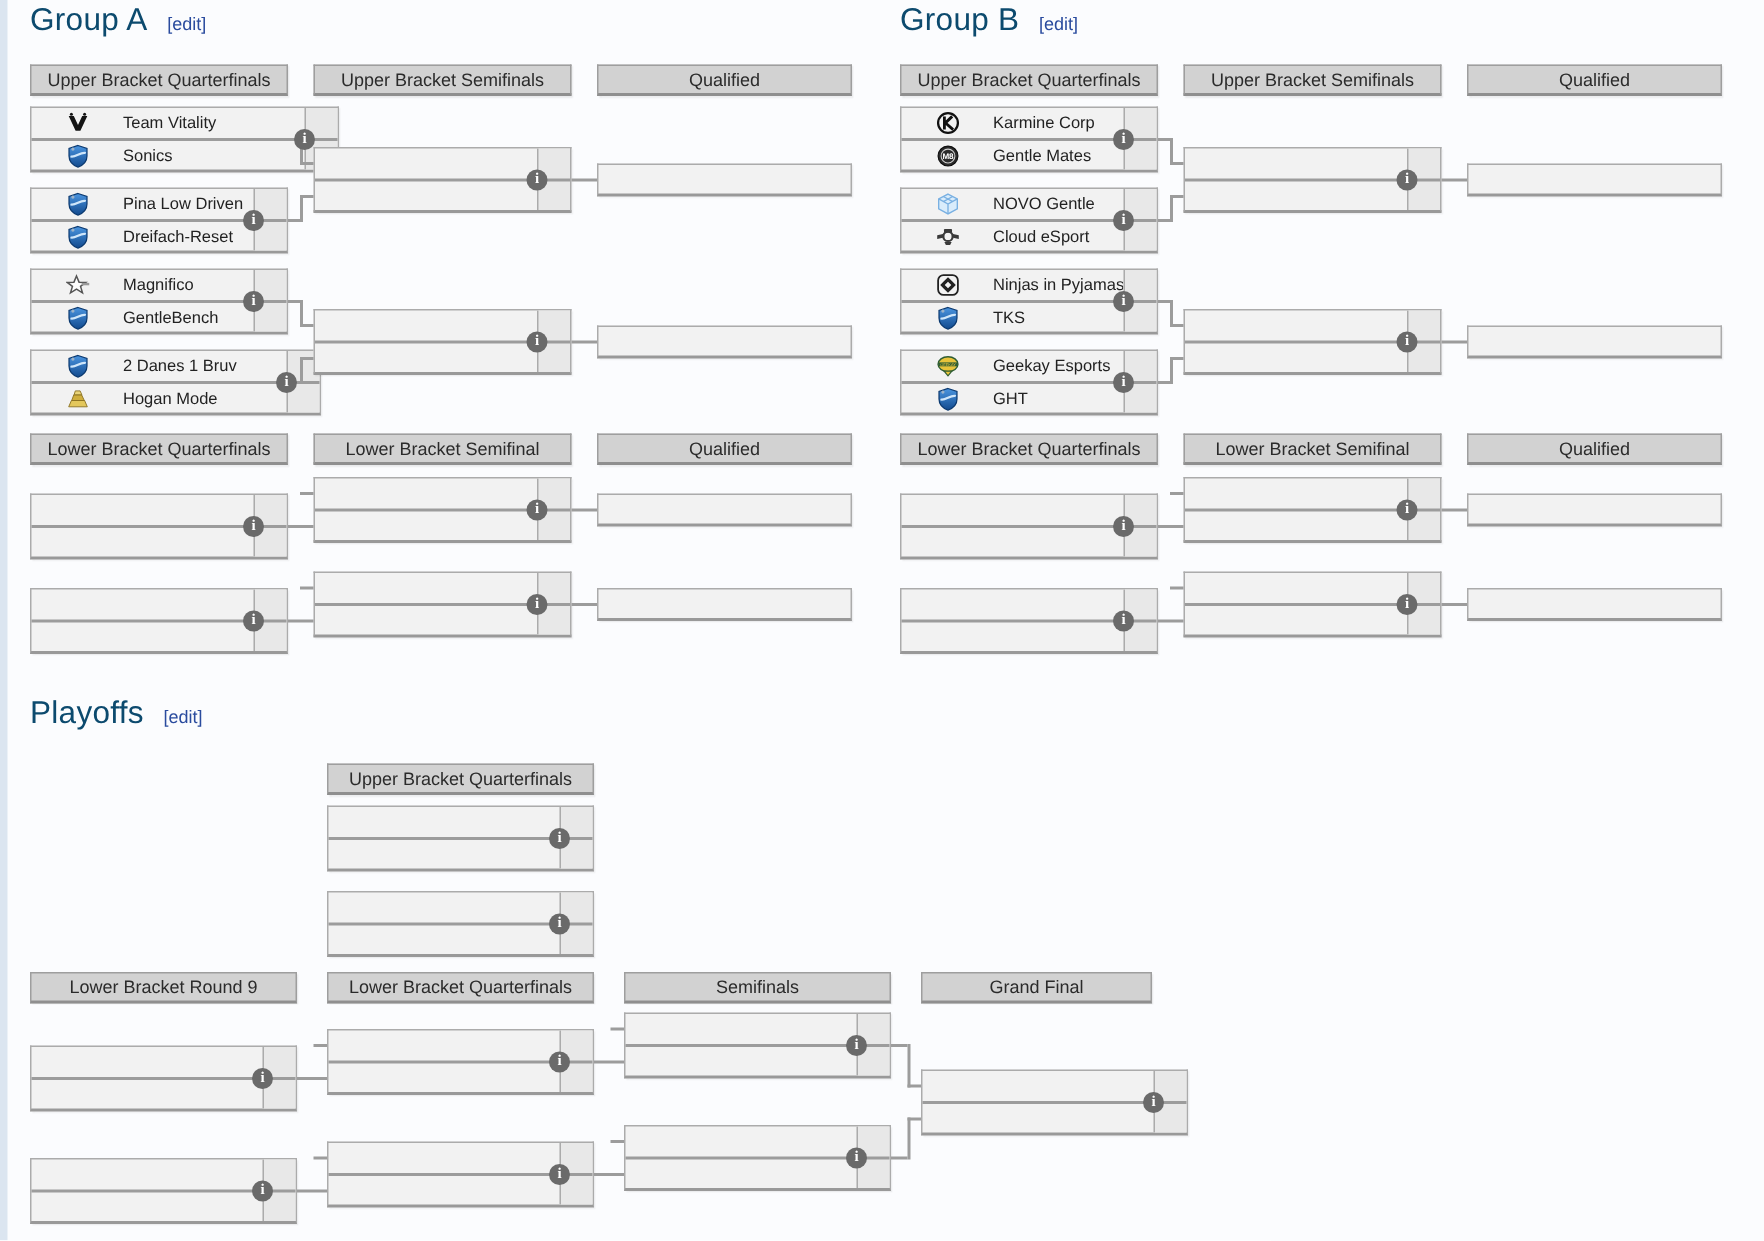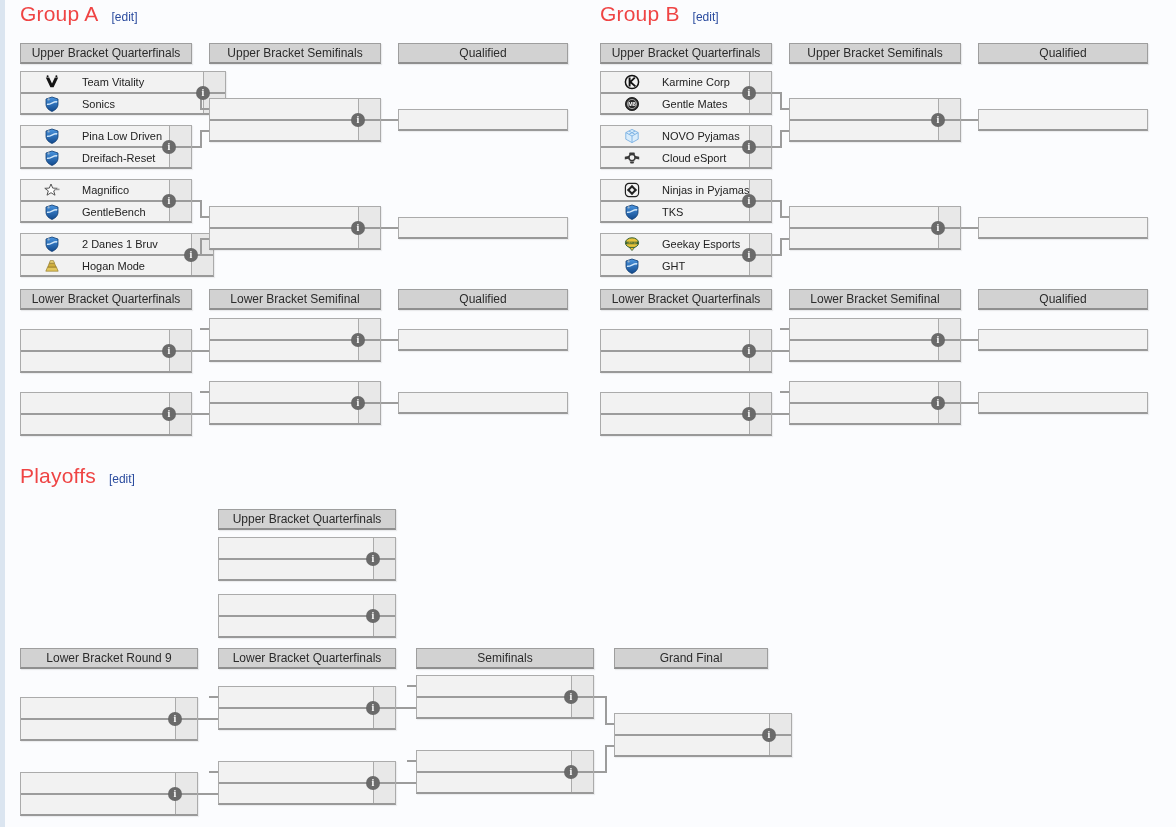--- a/index.html
+++ b/index.html
@@ -1,19 +1,19 @@
 <!DOCTYPE html>
 <html><head>
 <meta charset="utf-8">
 <style>
   html,body{margin:0;padding:0;background:#ffffff;font-family:"Liberation Sans",sans-serif;}
   #screen{position:relative;width:1176px;height:827px;background:#fbfcfe;overflow:hidden;}
   .left-strip{position:absolute;left:0;top:0;width:5px;height:827px;background:#dbe5f0;}
   .section-heading{position:absolute;display:flex;align-items:baseline;}
-  .section-heading .t{font-size:21px;font-weight:400;color:#ef4444;letter-spacing:.2px;}
+  .section-heading .t{font-size:21px;font-weight:400;color:#0c4a6e;letter-spacing:.2px;}
   .section-heading .e{font-size:12px;color:#2a4b9e;margin-left:13px;cursor:pointer;}
   .round-header{position:absolute;height:21px;box-sizing:border-box;background:#d2d2d2;
     border:1px solid #9e9e9e;border-bottom:2px solid #8f8f8f;text-align:center;
     font-size:12px;color:#2b2b2b;line-height:18px;box-shadow:1px 1px 1px rgba(0,0,0,.07);}
   .match{position:absolute;height:44px;box-sizing:border-box;background:#f2f2f2;
     border:1px solid #ababab;border-bottom:2px solid #999;box-shadow:1px 1px 1px rgba(0,0,0,.06);}
   .team-row{position:absolute;left:0;right:22px;height:20px;display:flex;align-items:center;
     font-size:11px;color:#222;overflow:hidden;white-space:nowrap;}
   .team-row.top{top:0;} .team-row.bot{top:22px;}
   .team-icon{margin-left:22px;width:17px;height:17px;flex:0 0 17px;display:flex;align-items:center;justify-content:center;}
@@ -273,21 +273,21 @@
       <div class="info">i</div>
     </div>
     <div class="match" style="left: 600px; top: 125px; width: 172px;">
       <div class="team-row top">
         <div class="team-icon">
           <svg viewBox="0 0 16 16" stroke="#79b0e2" fill="#d9ecfb" stroke-width="0.9">
             <path d="M8 1.4 L14.2 4.6 V11.2 L8 14.6 L1.8 11.2 V4.6 Z"></path>
             <path d="M1.8 4.6 L8 8 L14.2 4.6 M8 8 V14.6 M4.9 3 L11.1 6.4 M11.1 3 L4.9 6.4" fill="none"></path>
           </svg>
         </div>
-        <div class="team-name">NOVO Pyjamas</div>
+        <div class="team-name">NOVO Gentle</div>
       </div>
       <div class="team-row bot">
         <div class="team-icon">
           <svg viewBox="0 0 16 16" fill="#3a3a3a">
             <path d="M0.8 6.8 L5.4 5.8 V8.4 L0.8 9.4 Z M15.2 6.8 L10.6 5.8 V8.4 L15.2 9.4 Z"></path>
             <circle cx="8" cy="7.6" r="3.1" fill="none" stroke="#3a3a3a" stroke-width="1.4"></circle>
             <rect x="5.3" y="2.6" width="5.4" height="2.4" rx="0.6"></rect>
             <path d="M5.6 11.4 H10.4 L9.4 13.4 H6.6 Z"></path>
           </svg>
         </div>

